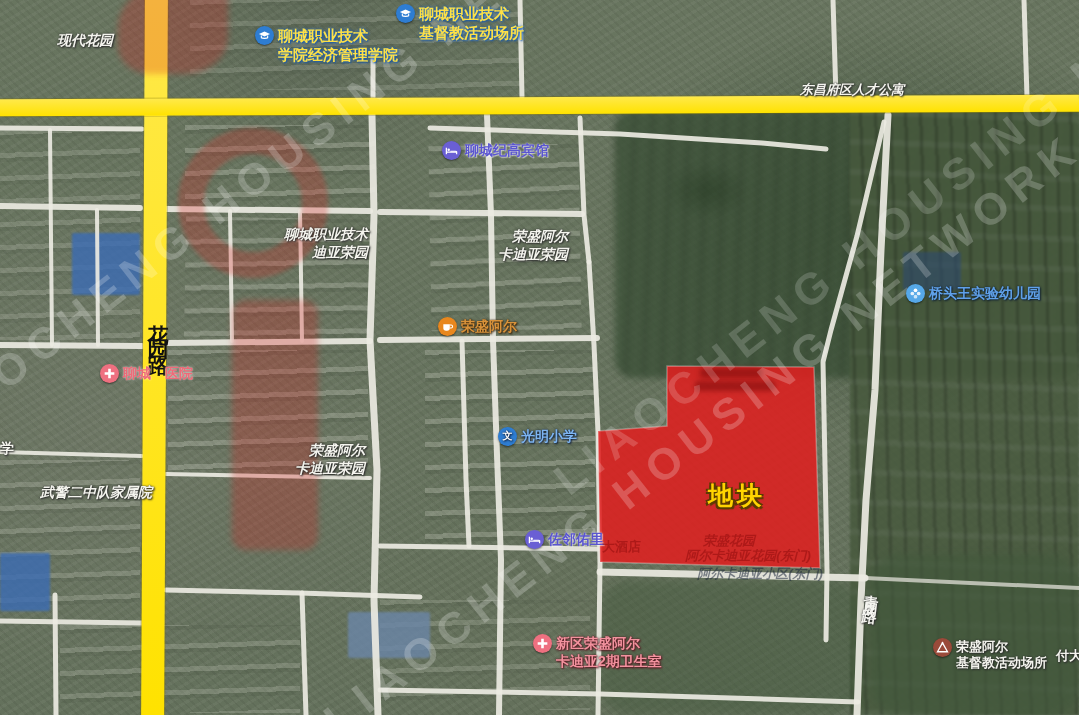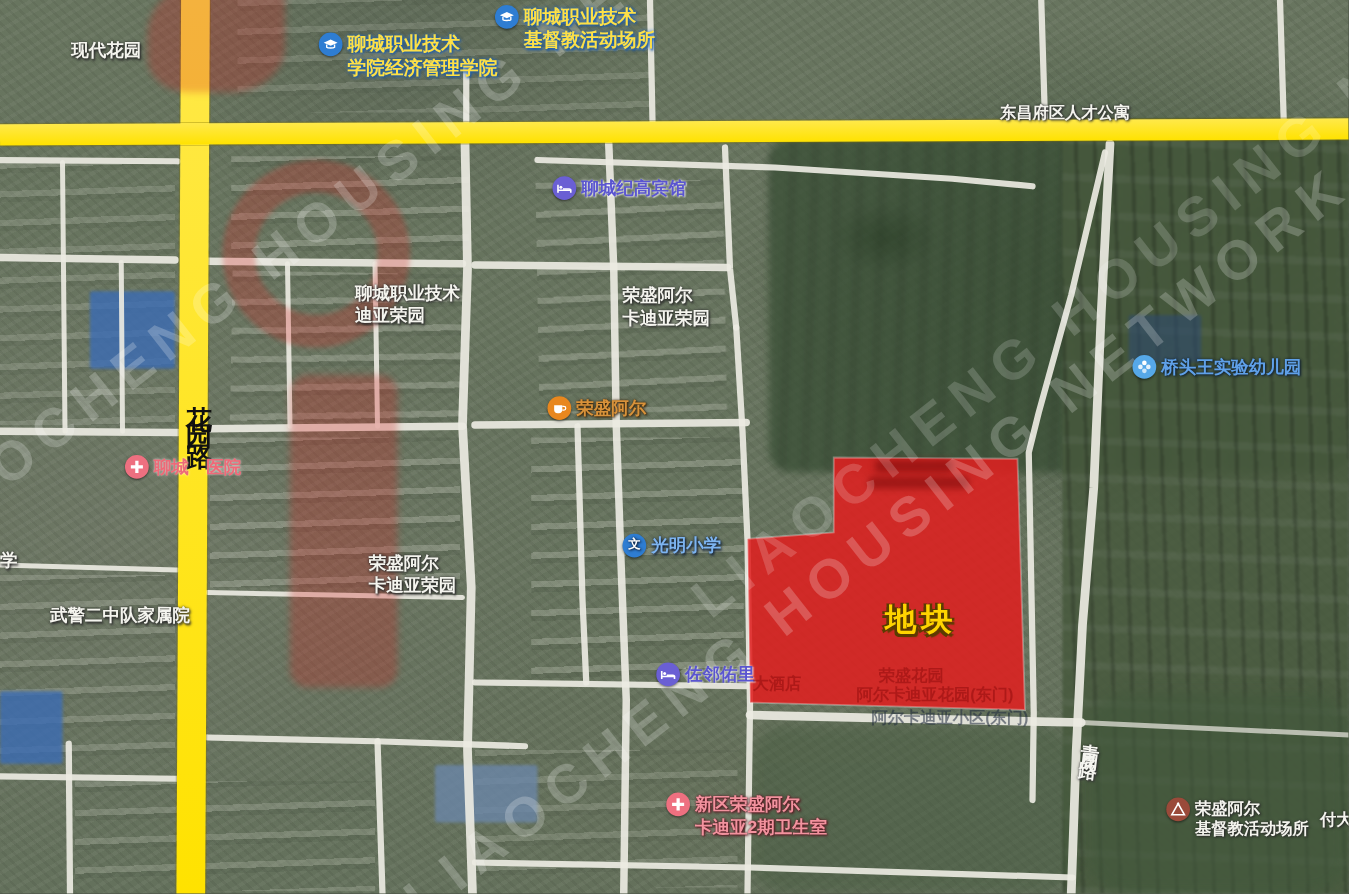--- a/index.html
+++ b/index.html
@@ -50,21 +50,21 @@
   
   #parcel-svg{inset:0;pointer-events:none;}
   .parcel-title{color:#ffd400;font-size:30px;font-weight:bold;letter-spacing:1px;
     text-shadow:-2px -1px 0 #5a3c00,2px -1px 0 #5a3c00,-2px 2px 0 #5a3c00,2px 2px 1px #5a3c00;}
   .parcel-sub{color:#ffd400;font-size:25px;font-weight:bold;letter-spacing:4px;
     text-shadow:-2px -1px 0 #5a3c00,2px -1px 0 #5a3c00,-2px 2px 0 #5a3c00,2px 2px 1px #5a3c00;}
   .smudge{background:rgba(120,10,10,.55);filter:blur(2.5px);border-radius:3px;}
 
   
   .poi{position:absolute;display:flex;align-items:flex-start;gap:4px;font-weight:bold;font-size:14px;white-space:nowrap;line-height:1.25;}
-  .poi.center{transform:translateX(-50%);text-align:left;}
+  .poi.center{transform:translateX(-50%);text-align:right;font-style:italic;}
   .poi .ic{width:19px;height:19px;border-radius:50%;flex:0 0 19px;display:flex;align-items:center;justify-content:center;
     box-shadow:0 1px 2px rgba(0,0,0,.5);margin-top:-1px;color:#fff;font-size:10px;font-weight:bold;}
   .poi.place{color:#f4f4ee;text-shadow:0 0 2px #2a2a2a,1px 1px 2px #2a2a2a;}
   .poi.school{color:#fde047;font-size:15px;text-shadow:0 0 3px #1a6ad0,1px 1px 2px #15509c;}
   .poi.school .ic{background:#2e7dd2;}
   .poi.school-wen{color:#7db4f0;text-shadow:0 0 2px #10203a,1px 1px 2px #10203a;}
   .poi.school-wen .ic{background:#2e7dd2;}
   .poi.kids{color:#5fa0e8;text-shadow:0 0 2px #102030,1px 1px 2px #102030;}
   .poi.kids .ic{background:#56a8e8;}
   .poi.hotel{color:#5a55d0;text-shadow:0 0 2px rgba(255,255,255,.85),1px 1px 1px rgba(255,255,255,.5);}

